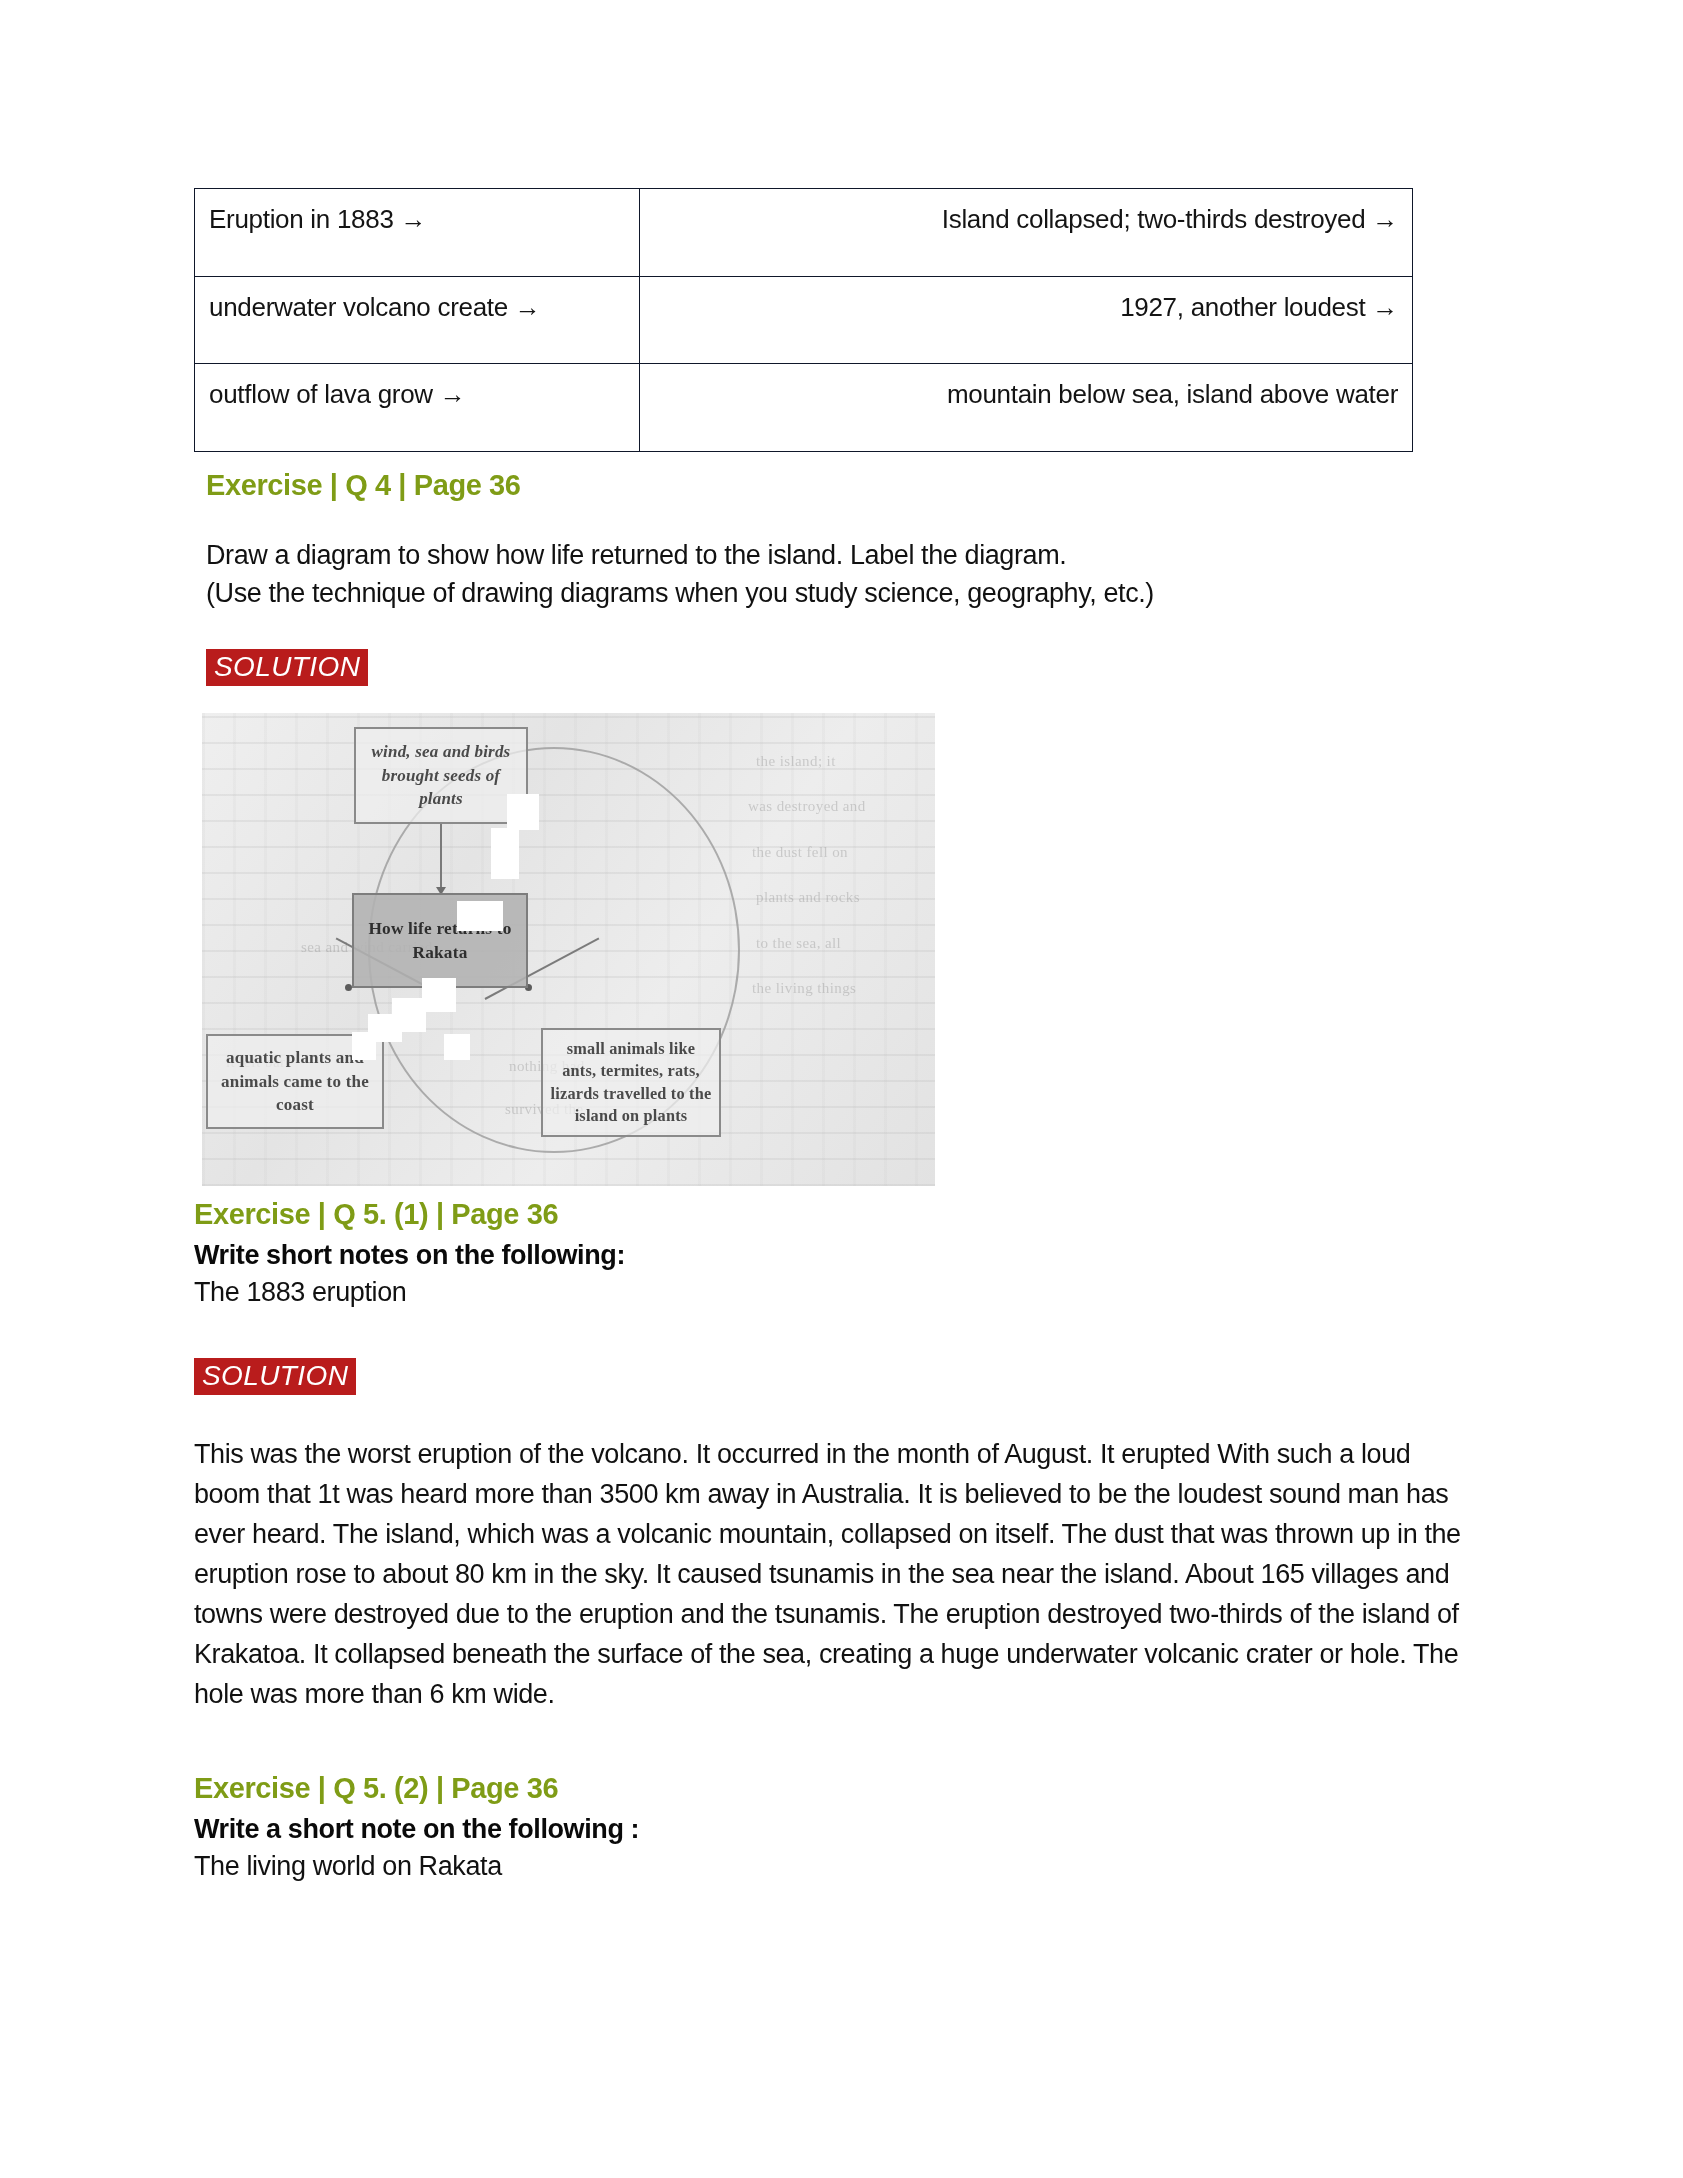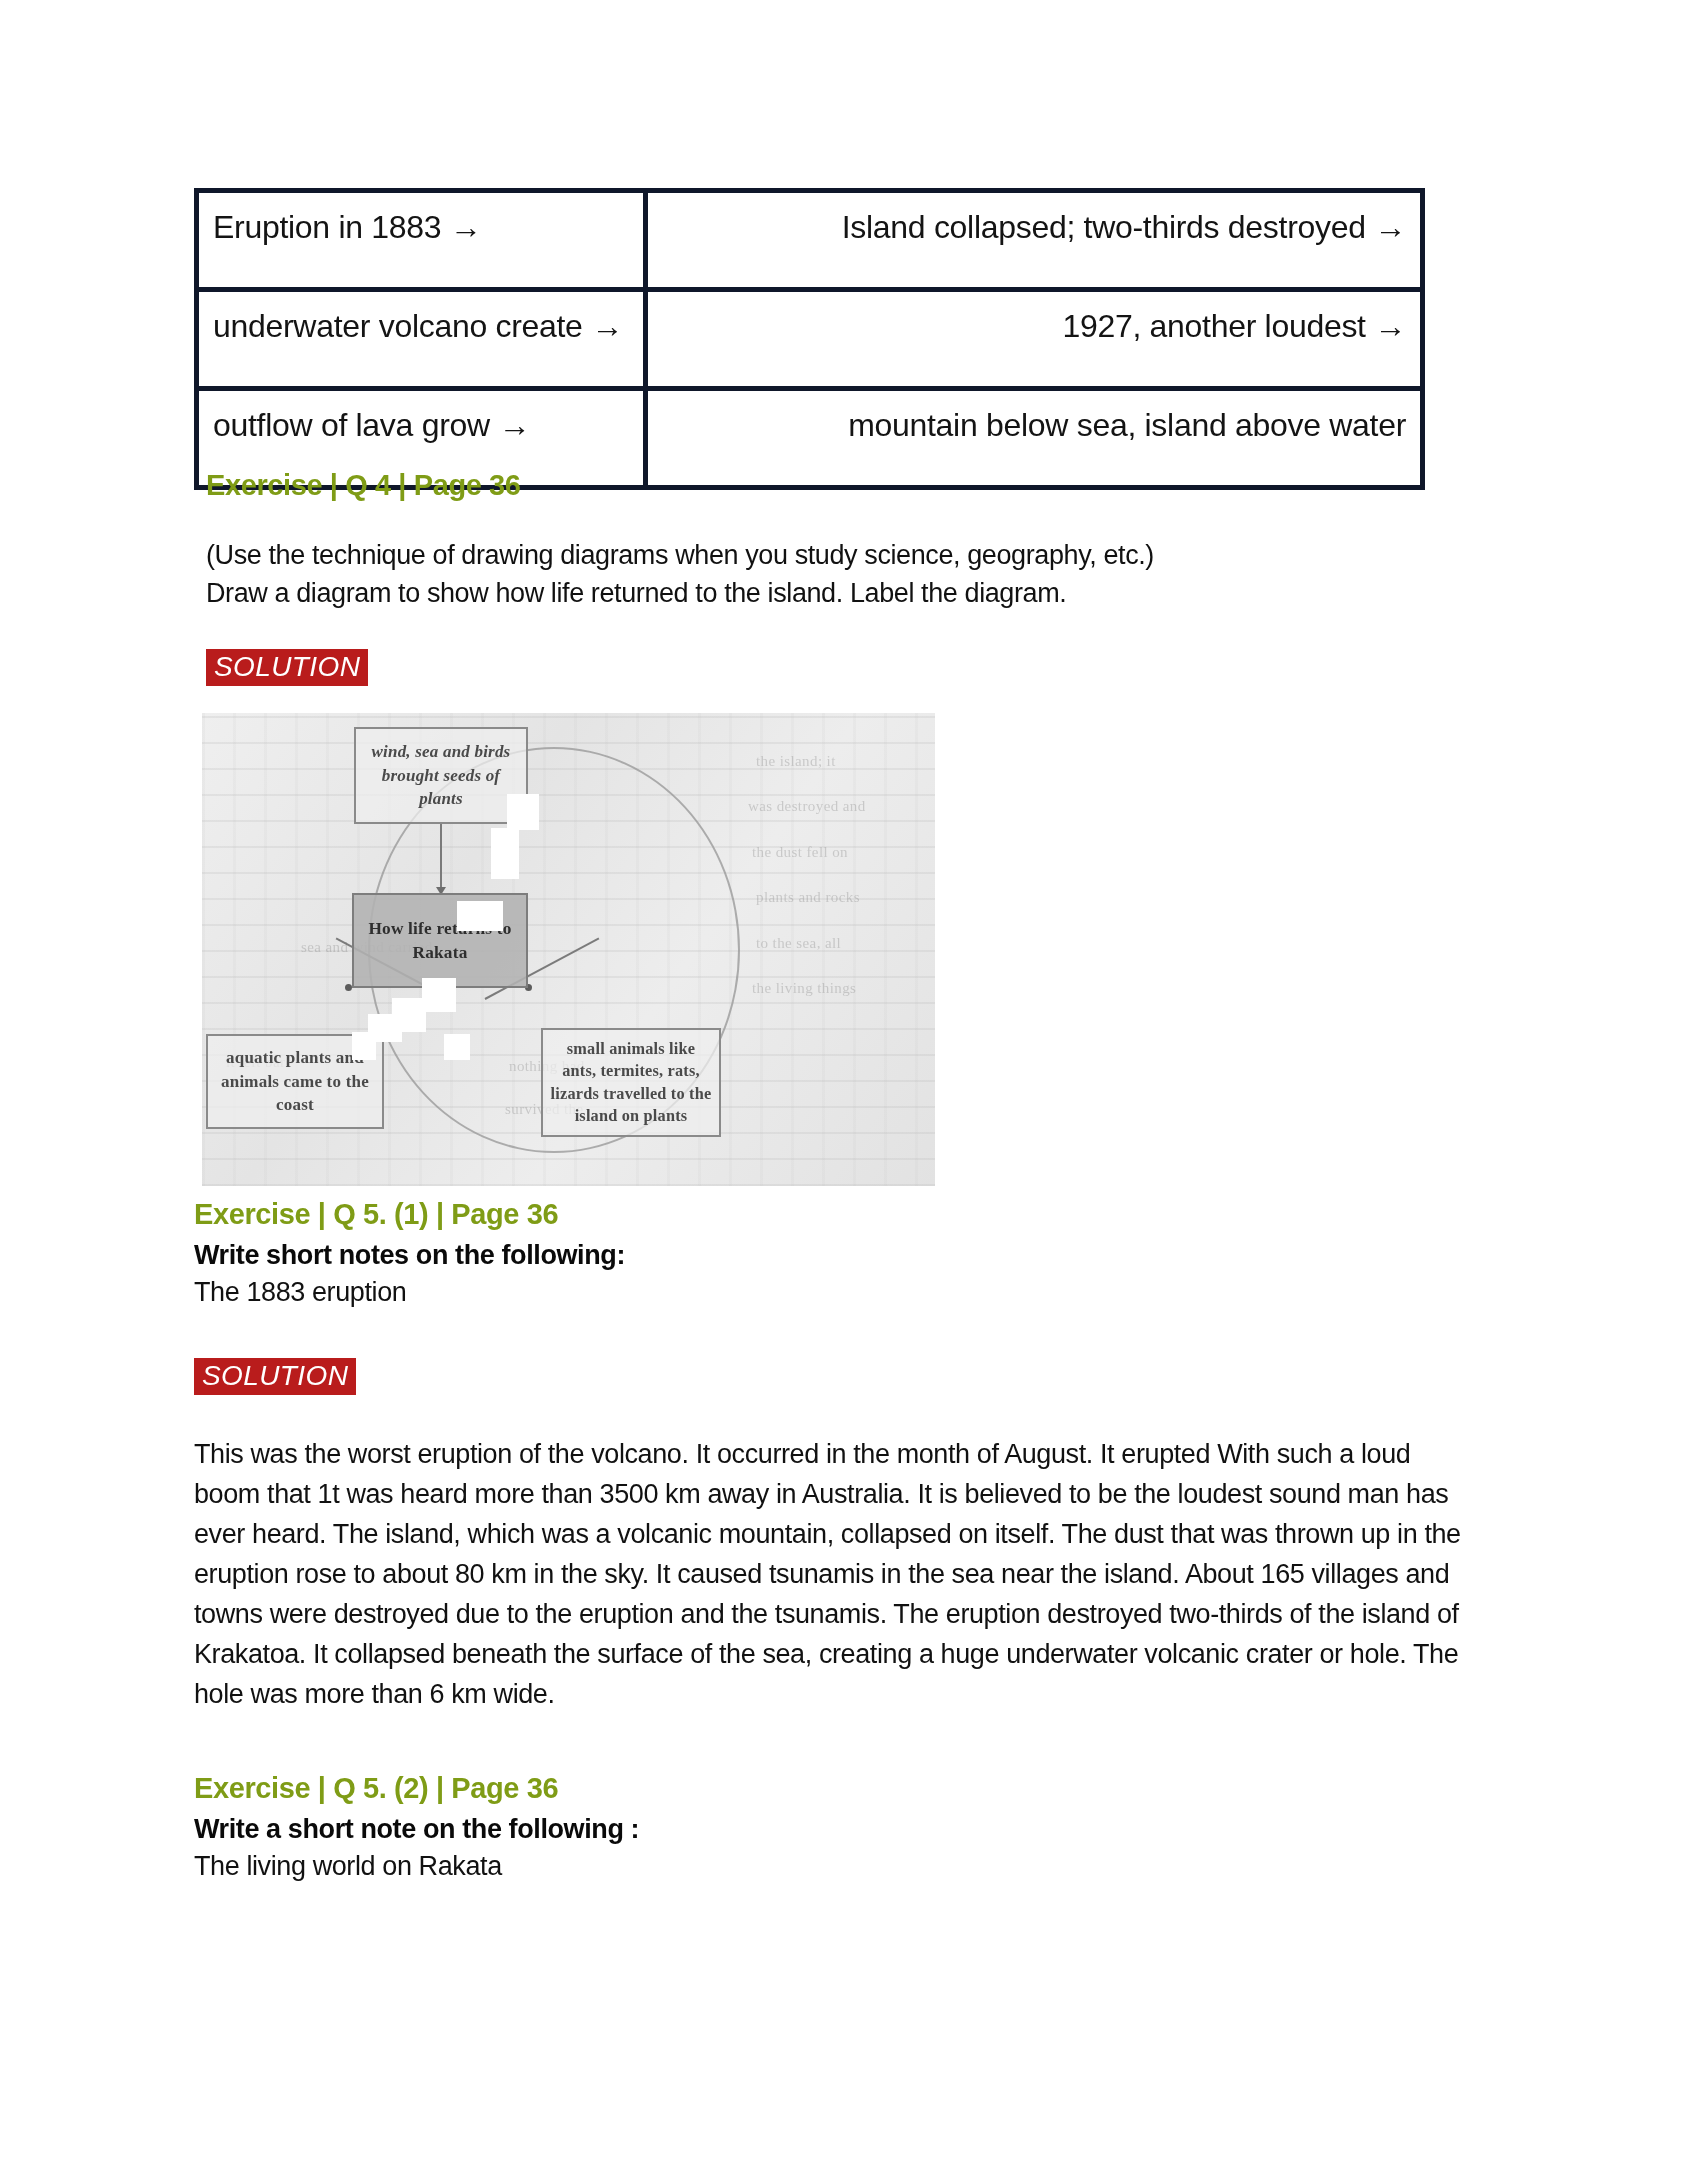--- a/index.html
+++ b/index.html
@@ -36,23 +36,23 @@
   
   .facts-table {
     position: absolute;
     left: 0;
     top: 188px;
     width: 1160px;
     border-collapse: collapse;
     table-layout: fixed;
   }
   .facts-table td {
-    border: 5px solid #0f172a;
+    border: 1px solid #0f172a;
     padding: 14px 14px 40px 14px;
-    font-size: 32px;
+    font-size: 26px;
     line-height: 1.25;
     vertical-align: top;
     letter-spacing: -0.3px;
     color: #141414;
     background: #ffffff;
   }
   .facts-table td.col-a { width: 416px; }
   .facts-table td.col-b { width: 744px; text-align: right; }
 
   
@@ -228,22 +228,22 @@
           <td class="col-a">outflow of lava grow →</td>
           <td class="col-b">mountain below sea, island above water</td>
         </tr>
       </tbody>
     </table>
 
     <div style="position:absolute; left:12px; top:469px; width:1297px;">
       <div class="ex-head">Exercise | Q 4 | Page 36</div>
 
       <div style="height:34px;"></div>
+      <div class="prompt">Draw a diagram to show how life returned to the island. Label the diagram.</div>
       <div class="prompt">(Use the technique of drawing diagrams when you study science, geography, etc.)</div>
-      <div class="prompt">Draw a diagram to show how life returned to the island. Label the diagram.</div>
 
       <div style="height:36px;"></div>
       <span class="solution-chip">SOLUTION</span>
     </div>
 
     <div class="diagram-wrap" style="top:713px;">
 
       <div class="diagram-noise"></div>
 
       <div class="diagram-ghost" style="left:554px; top:40px;">the island; it</div>

